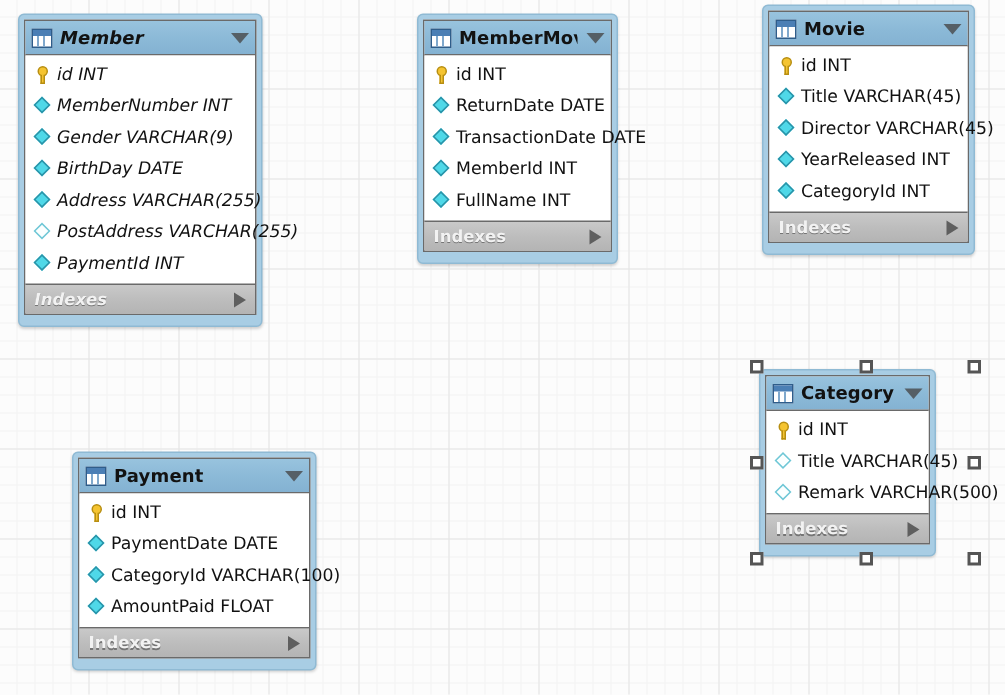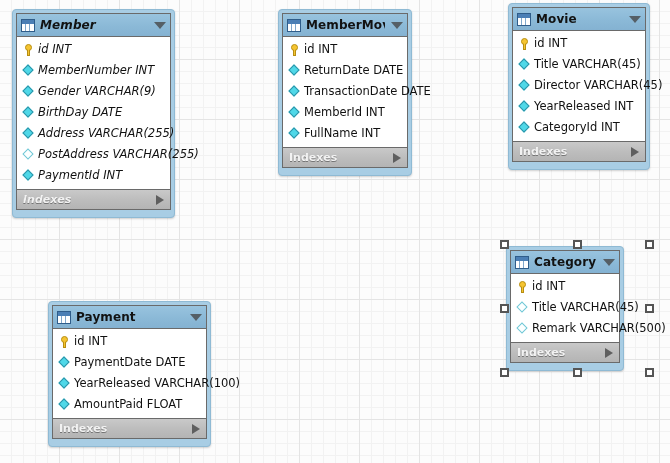--- a/index.html
+++ b/index.html
@@ -369,21 +369,21 @@
           <div class="col-row">
             <span class="ic ic-key"></span>
             <span class="col-label">id INT</span>
           </div>
           <div class="col-row">
             <span class="ic ic-diamond"></span>
             <span class="col-label">PaymentDate DATE</span>
           </div>
           <div class="col-row">
             <span class="ic ic-diamond"></span>
-            <span class="col-label">YearReleased VARCHAR(100)</span>
+            <span class="col-label">CategoryId VARCHAR(100)</span>
           </div>
           <div class="col-row">
             <span class="ic ic-diamond"></span>
             <span class="col-label">AmountPaid FLOAT</span>
           </div>
         </div>
         <div class="tbl-footer">
           <span class="footer-label">Indexes</span>
           <span class="footer-arrow"></span>
         </div>

